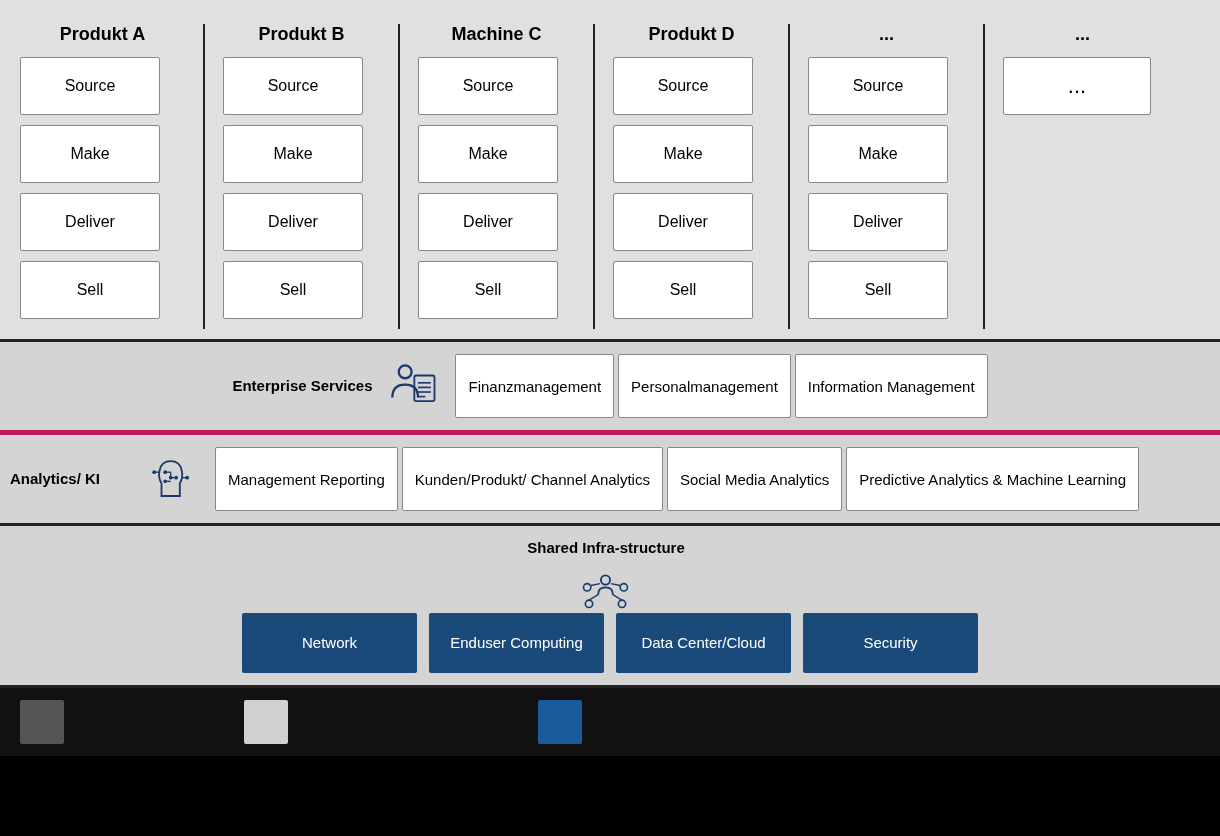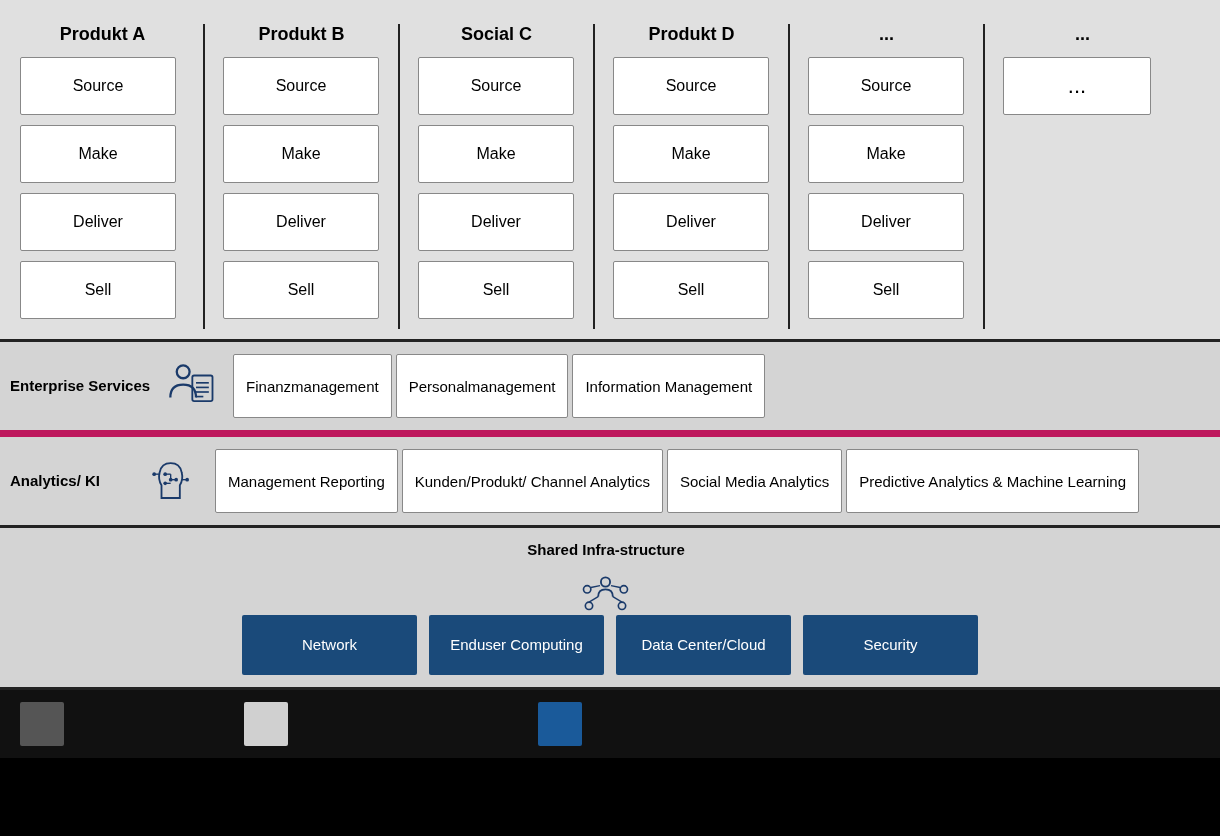--- a/index.html
+++ b/index.html
@@ -40,21 +40,21 @@
     .product-title {
       font-size: 18px;
       font-weight: bold;
       margin-bottom: 12px;
       text-align: center;
       width: 100%;
     }
     .product-box {
       background: #fff;
       border: 1.5px solid #888;
-      width: 156px;
+      width: 140px;
       height: 58px;
       display: flex;
       align-items: center;
       justify-content: center;
       font-size: 16px;
       margin-bottom: 10px;
       border-radius: 2px;
     }
     .product-box-dots {
       background: #fff;
@@ -65,26 +65,27 @@
       align-items: center;
       justify-content: center;
       font-size: 22px;
       margin-bottom: 10px;
       border-radius: 2px;
     }
 
     
     .enterprise-section {
       background: #d4d4d4;
-      border-bottom: 7px solid #be185d;
+      border-bottom: 5px solid #be185d;
       padding: 12px 10px;
       display: flex;
       flex-direction: row;
       align-items: center;
       min-height: 90px;
+      justify-content: center;
     }
     .section-label {
       min-width: 130px;
       font-size: 15px;
       font-weight: bold;
       line-height: 1.3;
       padding-right: 8px;
     }
     .section-icon {
       width: 65px;
@@ -207,21 +208,21 @@
 
     <div class="product-column">
       <div class="product-title">Produkt B</div>
       <div class="product-box">Source</div>
       <div class="product-box">Make</div>
       <div class="product-box">Deliver</div>
       <div class="product-box">Sell</div>
     </div>
 
     <div class="product-column">
-      <div class="product-title">Social C</div>
+      <div class="product-title">Machine C</div>
       <div class="product-box">Source</div>
       <div class="product-box">Make</div>
       <div class="product-box">Deliver</div>
       <div class="product-box">Sell</div>
     </div>
 
     <div class="product-column">
       <div class="product-title">Produkt D</div>
       <div class="product-box">Source</div>
       <div class="product-box">Make</div>

